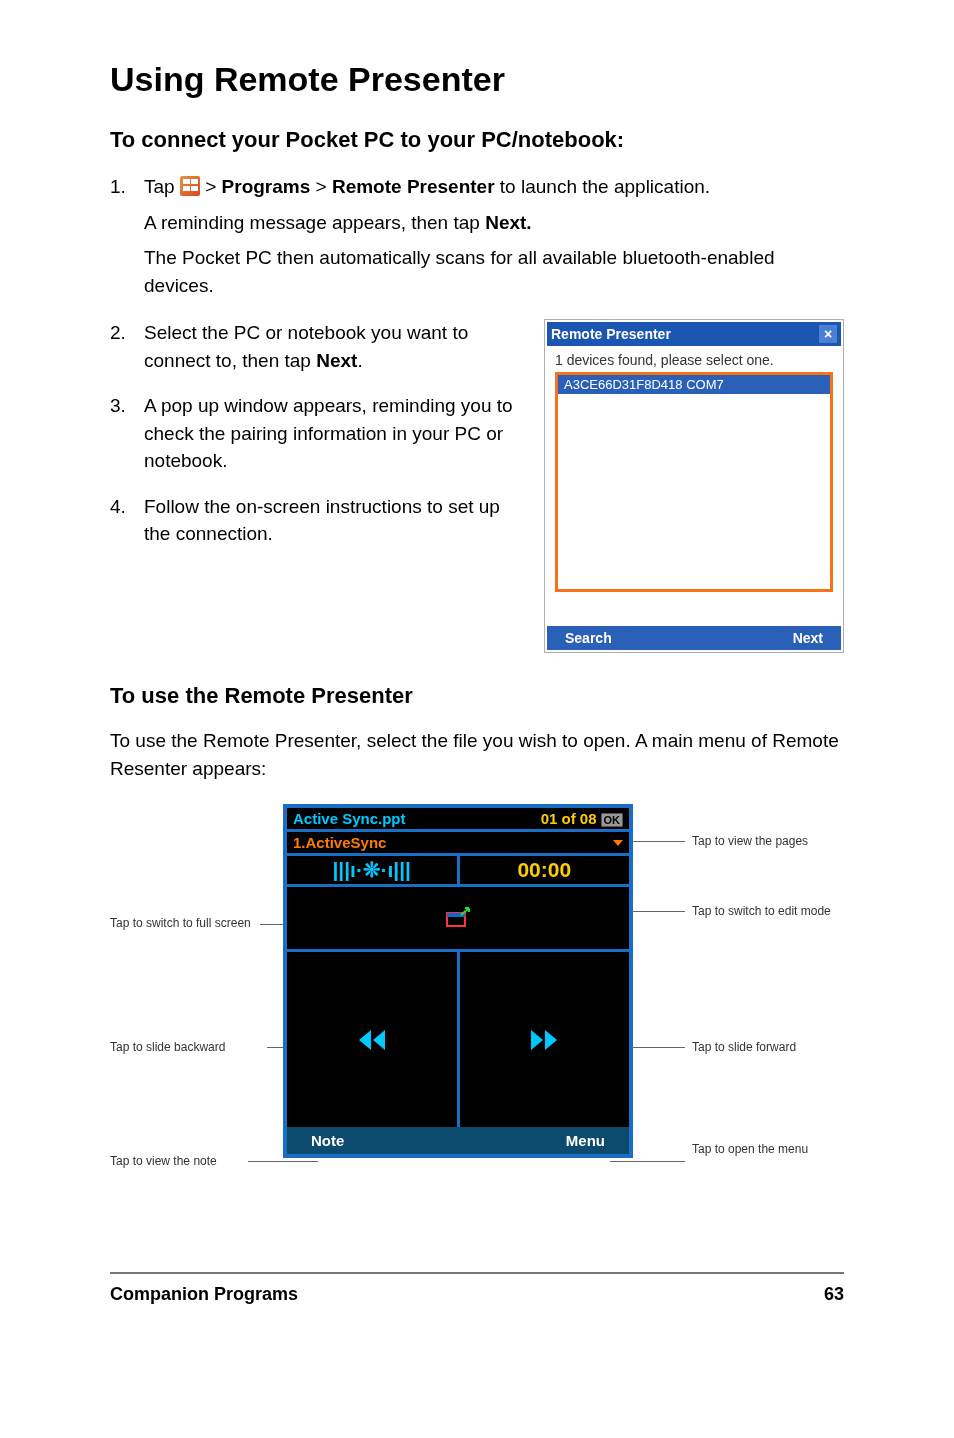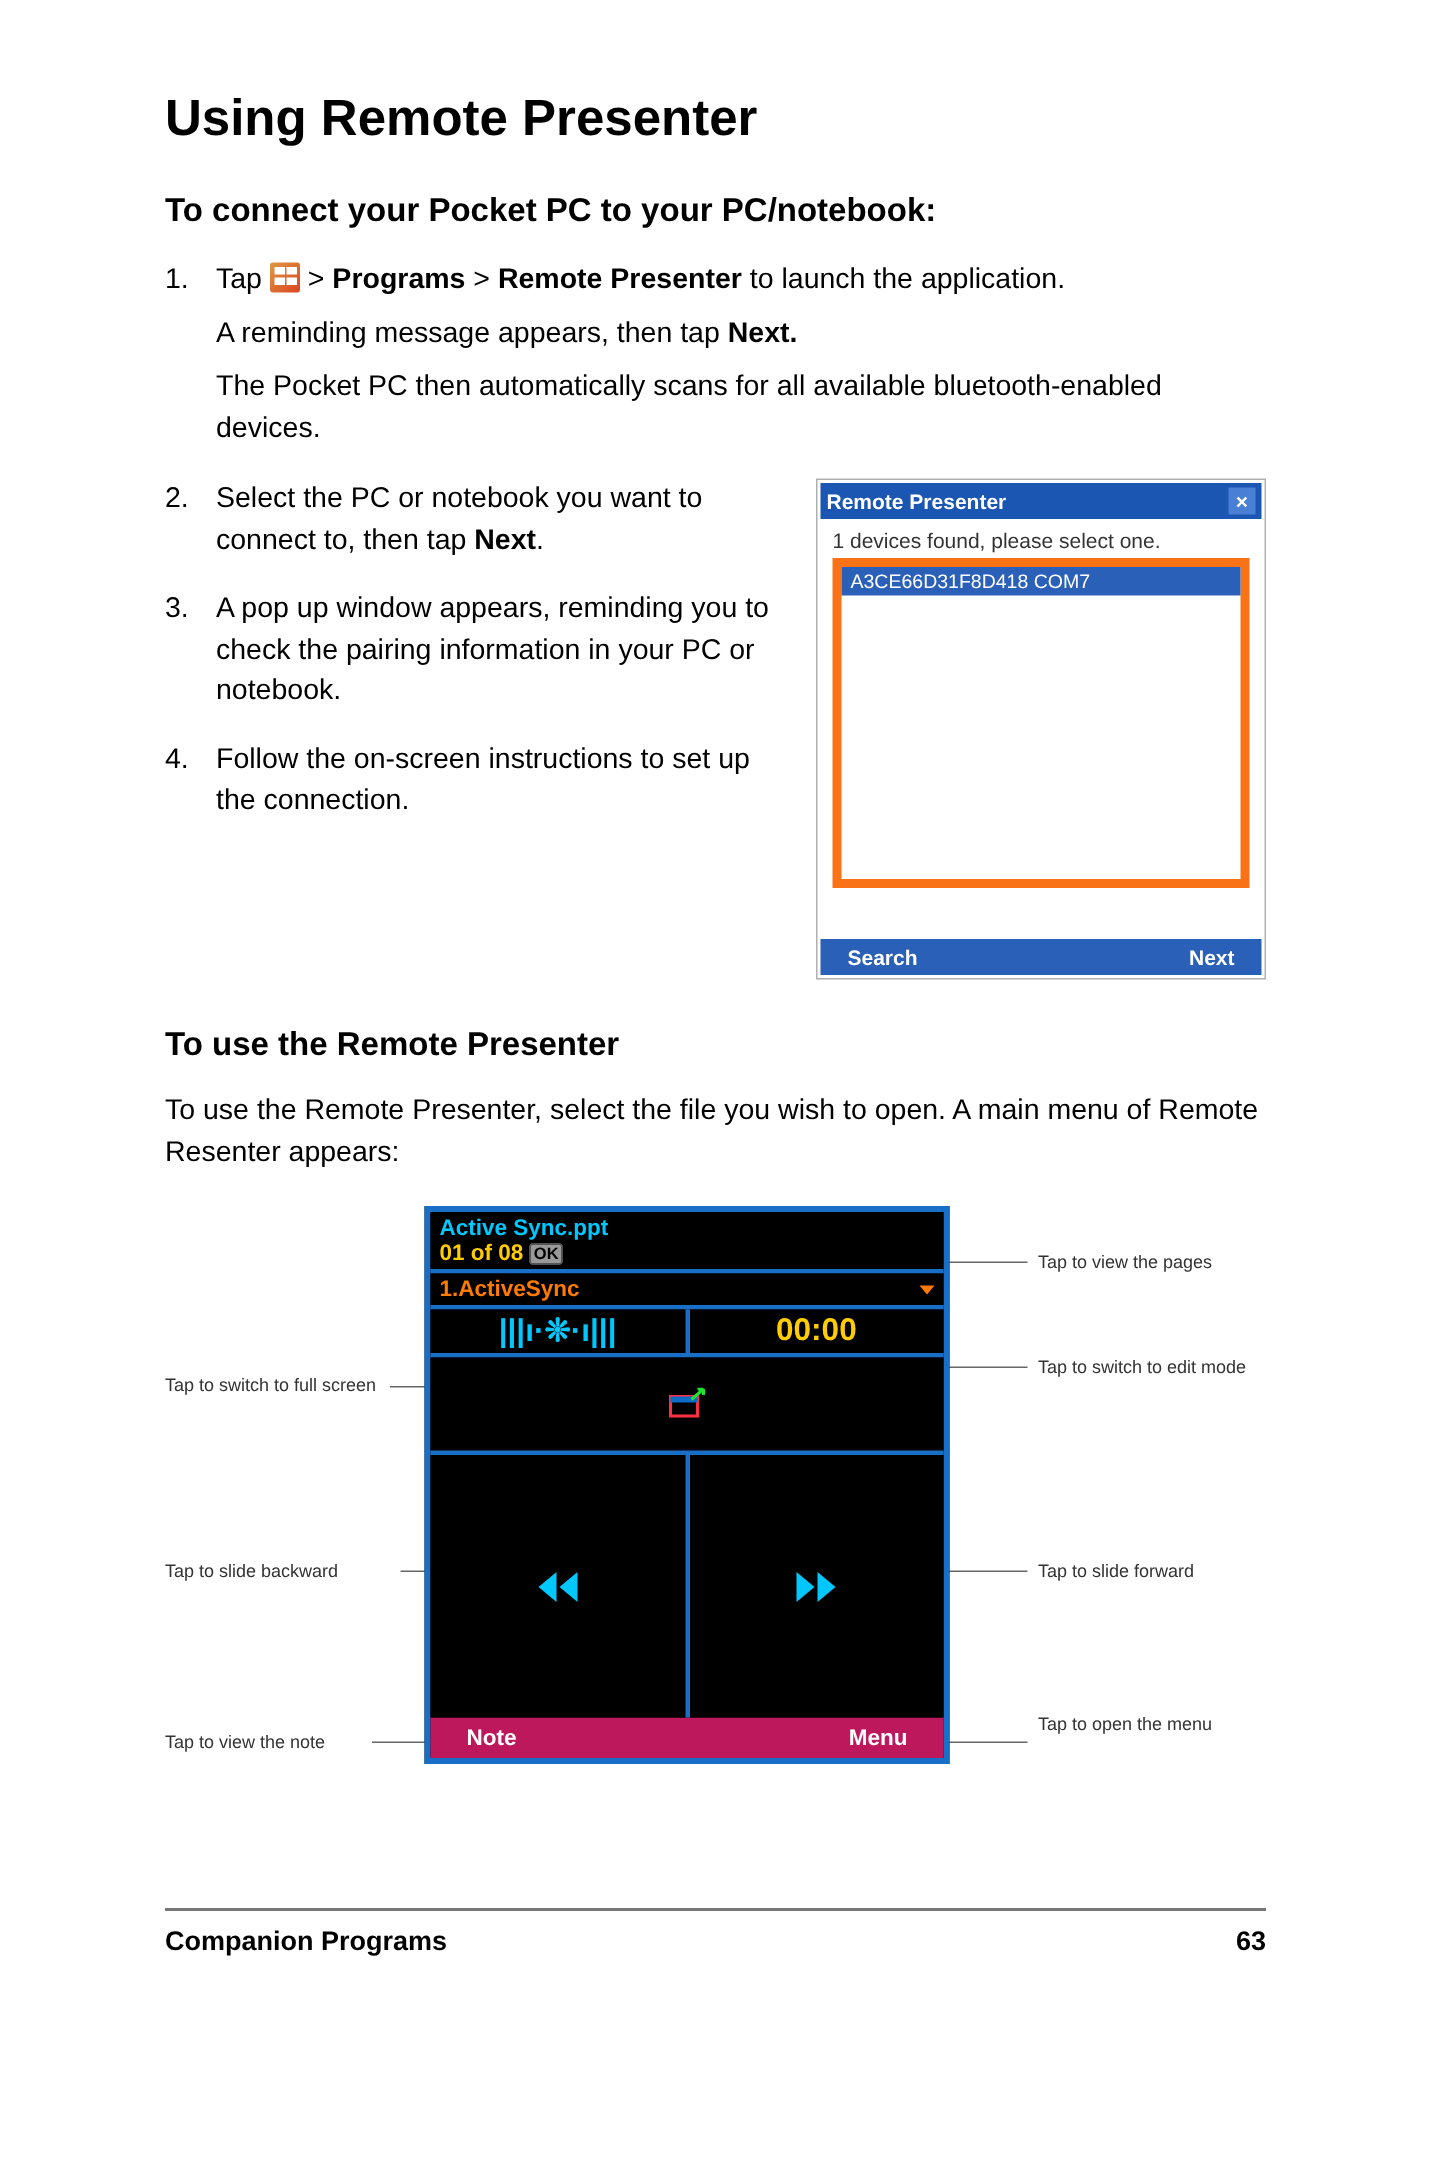--- a/index.html
+++ b/index.html
@@ -10,46 +10,46 @@
     .list-row { display: flex; margin-bottom: 10px; font-size: 19px; line-height: 1.45; }
     .list-num { width: 34px; flex-shrink: 0; }
     .list-body { flex: 1; }
     .list-body p { margin-bottom: 8px; }
     .two-col { display: flex; gap: 26px; align-items: flex-start; margin-top: 12px; }
     .left-list { flex: 1; }
     .dialog-wrap { width: 300px; flex-shrink: 0; border: 1px solid #b0b0b0; padding: 2px; background:#fff; }
     .dialog-title { display: flex; justify-content: space-between; align-items: center; background: #1b56b3; color: #fff; font-size: 14px; font-weight: bold; padding: 2px 4px; height: 24px; }
     .dialog-title .x { background: #4a7fd6; width: 18px; height: 18px; display: flex; align-items: center; justify-content: center; font-weight: bold; font-size: 14px; }
     .dialog-content { padding: 6px 8px 6px; font-size: 14px; color: #333; }
-    .dialog-list { border: 6px solid #f97316; height: 220px; background: #fff; margin-top: 4px; }
+    .dialog-list { border: 3px solid #f97316; height: 220px; background: #fff; margin-top: 4px; }
     .dialog-sel { background: #2a60b8; color: #fff; font-size: 13px; padding: 2px 6px; }
     .dialog-foot { display: flex; justify-content: space-between; align-items: flex-start; background: #2a60b8; color: #fff; font-size: 14px; font-weight: bold; padding: 4px 18px; margin-top: 28px; gap: 48px; }
     .section-gap { margin-top: 30px; }
     .body-text { font-size: 19px; line-height: 1.45; margin-bottom: 22px; }
     .diagram { margin: 10px auto 48px; position: relative; width: 734px; height: 420px; }
     .callout { font-size: 12px; color: #333; position: absolute; line-height: 1.3; }
     .footer { display: flex; justify-content: space-between; font-size: 18px; font-weight: bold; border-top: 2px solid #777; padding-top: 10px; margin-top: 20px; }
     .phone { position: absolute; left: 173px; top: 0; width: 350px; border: 4px solid #196fc6; background:#000; }
-    .phone-header { display: flex; justify-content: space-between; font-size: 15px; font-weight: bold; padding: 2px 6px; background:#000;flex-direction:column; }
+    .phone-header { display: flex; justify-content: space-between; font-size: 15px; font-weight: bold; padding: 2px 6px; background:#000; }
     .ph-file { color:#00c8ff; }
     .ph-page { color:#ffcc00; }
     .ph-ok { background:#999; color:#000; font-size:11px; padding:0 2px; border-radius:2px; margin-left:4px; vertical-align:middle; border:1px solid #555;}
     .divider-h { border-top:3px solid #196fc6; width:100%; }
     .row2 { background:#000; color:#ff7b00; font-size:15px; font-weight:bold; padding:2px 6px; display:flex; align-items:center; justify-content:space-between;}
     .row2-arrow { width:0;height:0;border-top:6px solid #ff7b00;border-left:5px solid transparent;border-right:5px solid transparent; margin-left:auto;}
     .row3 { display:flex; }
     .row3 .cell { flex:1; background:#000; text-align:center; font-size:21px; font-weight:bold; padding:2px 0; }
     .bt { color:#00c8ff; }
     .tm { color:#ffcc00; }
     .row3 .divv { width:3px; background:#196fc6; }
     .fs-row { background:#000; height:62px; display:flex; align-items:center; justify-content:center; }
     .controls { display:flex; border-top:3px solid #196fc6; }
     .controls .vsep { width:3px; background:#196fc6; }
     .controls .back, .controls .fwd { flex:1; height:175px; background:#000; display:flex; align-items:center; justify-content:center; }
-    .bottom { display:flex; justify-content:space-between; background:#be185d; color:#fff; font-size:15px; font-weight:bold; padding:5px 24px; }
+    .bottom { display:flex; justify-content:space-between; background:#0c4a6e; color:#fff; font-size:15px; font-weight:bold; padding:5px 24px; }
     .line { position:absolute; height:1px; background:#666; }
     .icon-win { display:inline-block; width:20px; height:20px; background:linear-gradient(135deg,#d94,#d42); vertical-align:-3px; border-radius:2px; position:relative; }
     .icon-win::after { content:""; position:absolute; left:3px; top:3px; width:7px; height:5px; background:#fff; box-shadow:8px 0 #fff, 0 7px #fff, 8px 7px #fff; }
   </style>
 </head>
 <body>
 
 <h1>Using Remote Presenter</h1>
 
 <h2>To connect your Pocket PC to your PC/notebook:</h2>

